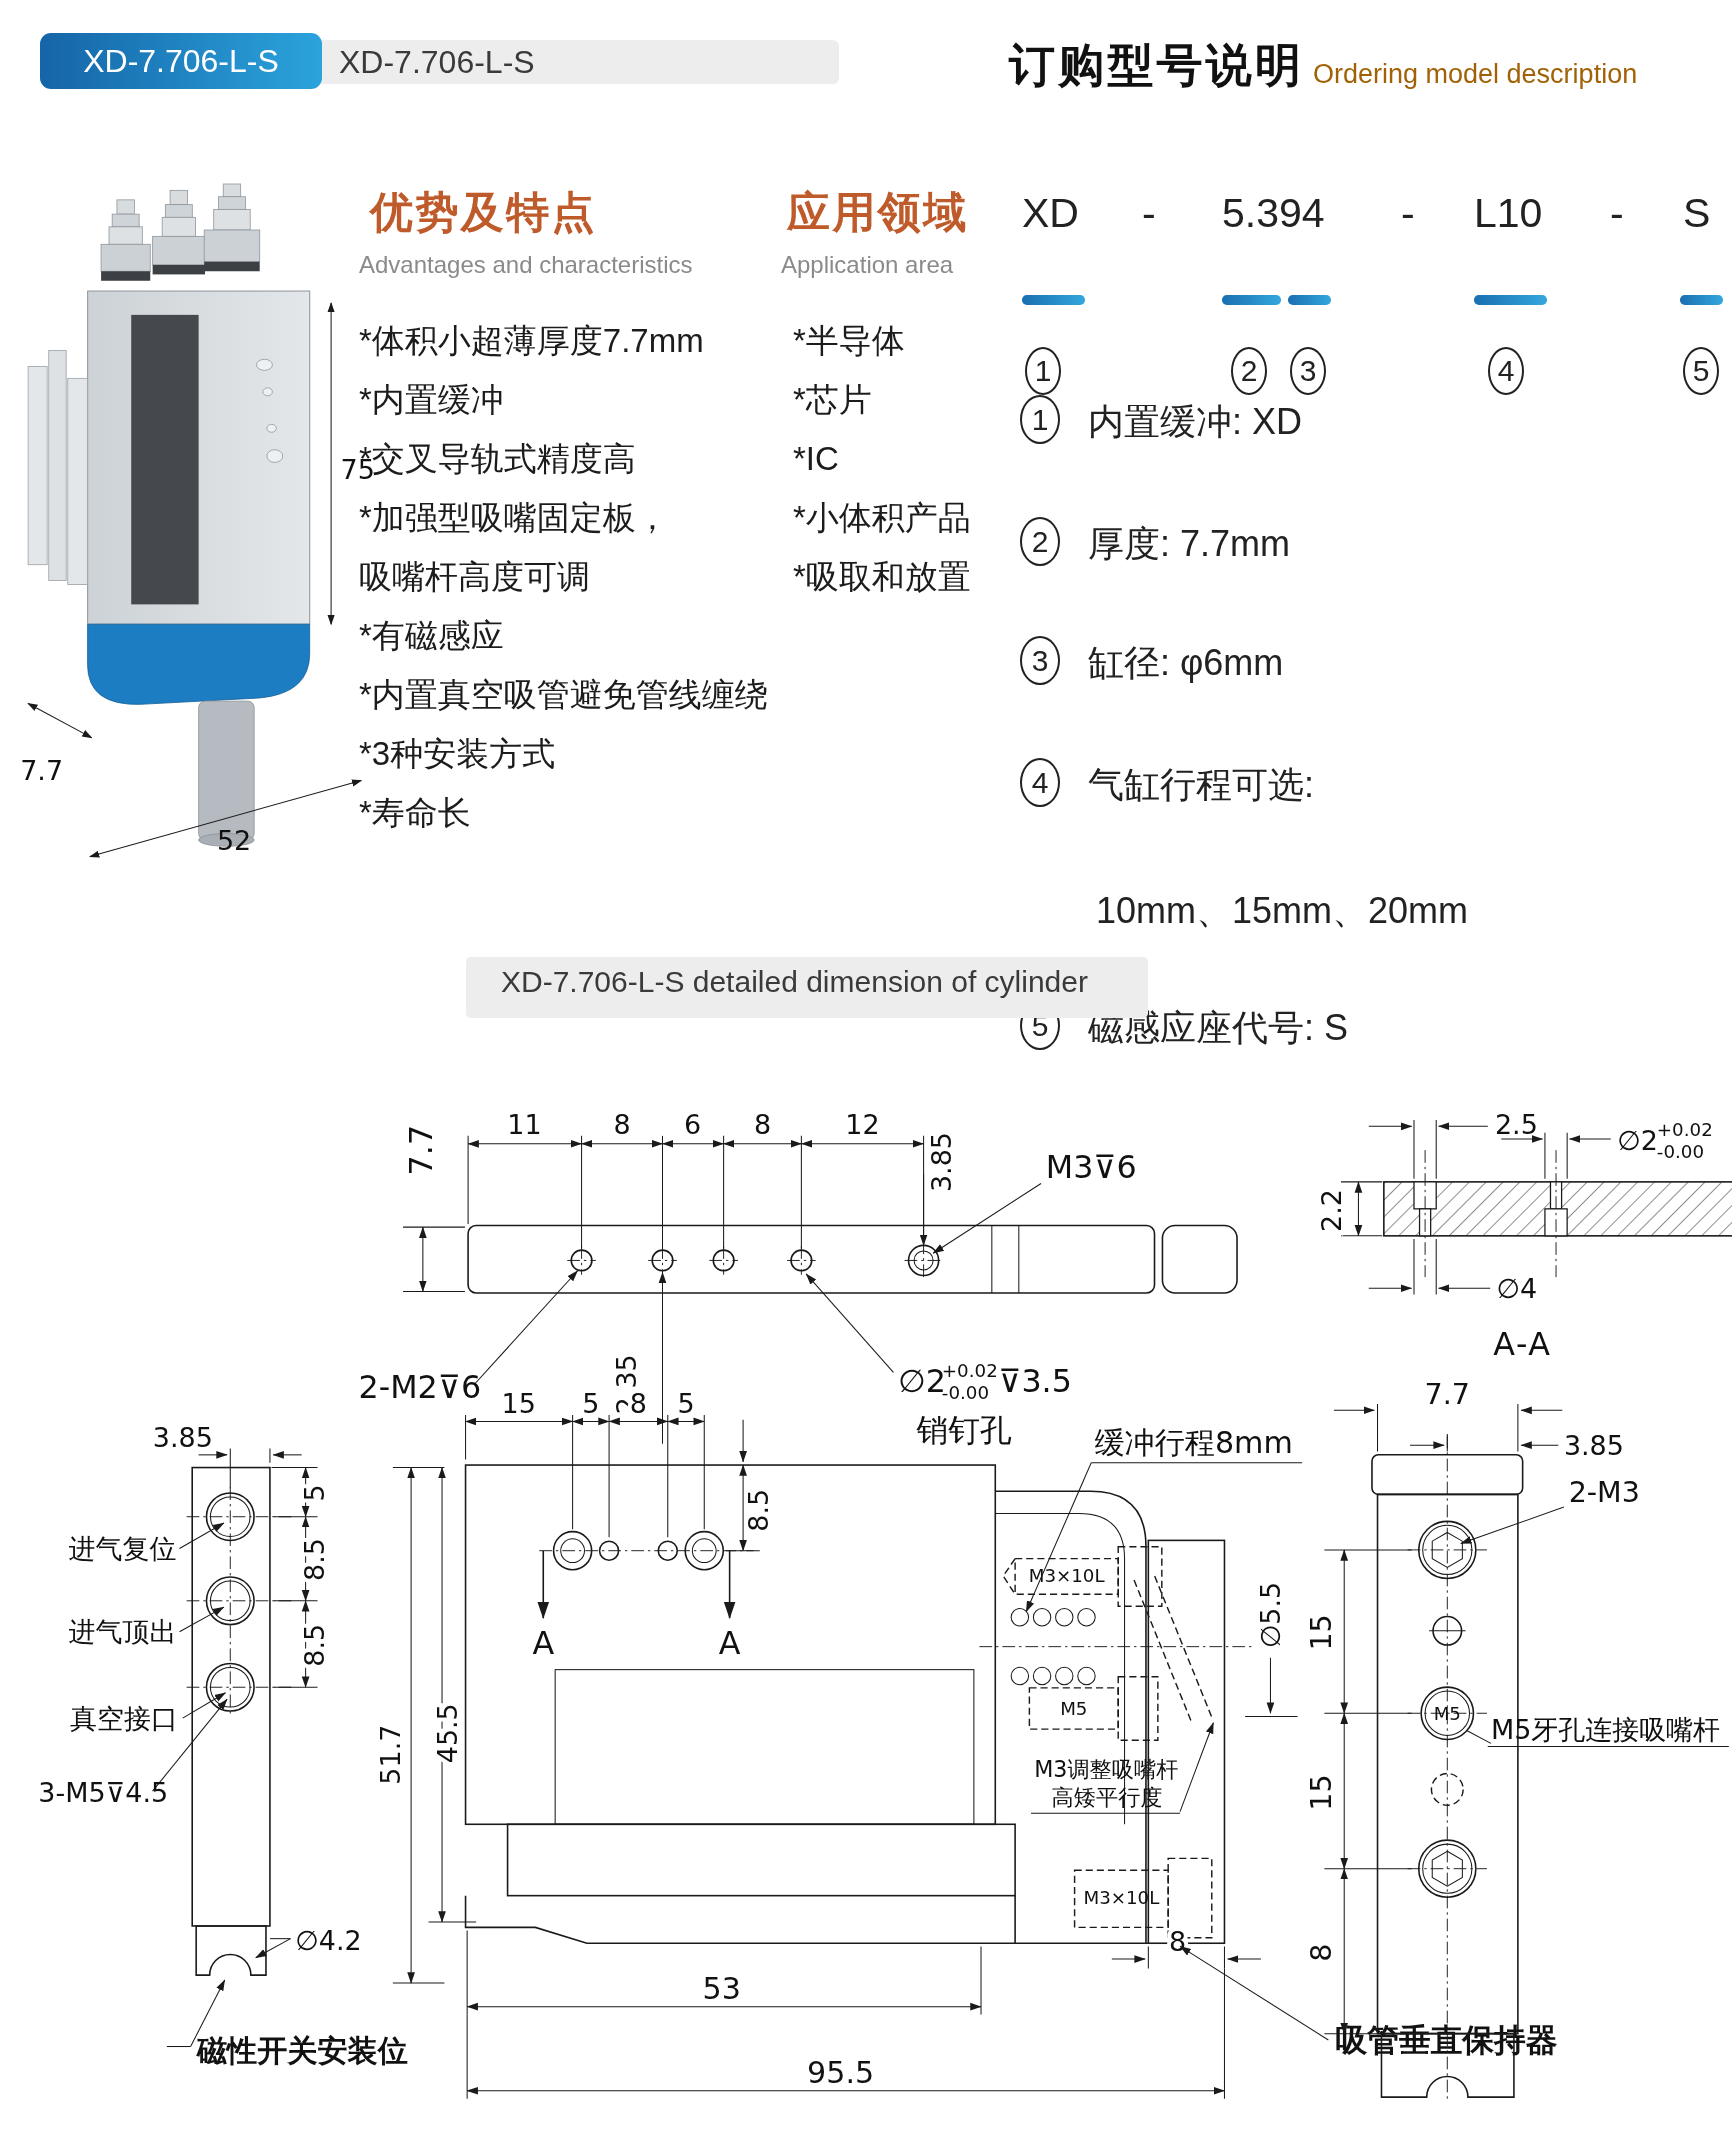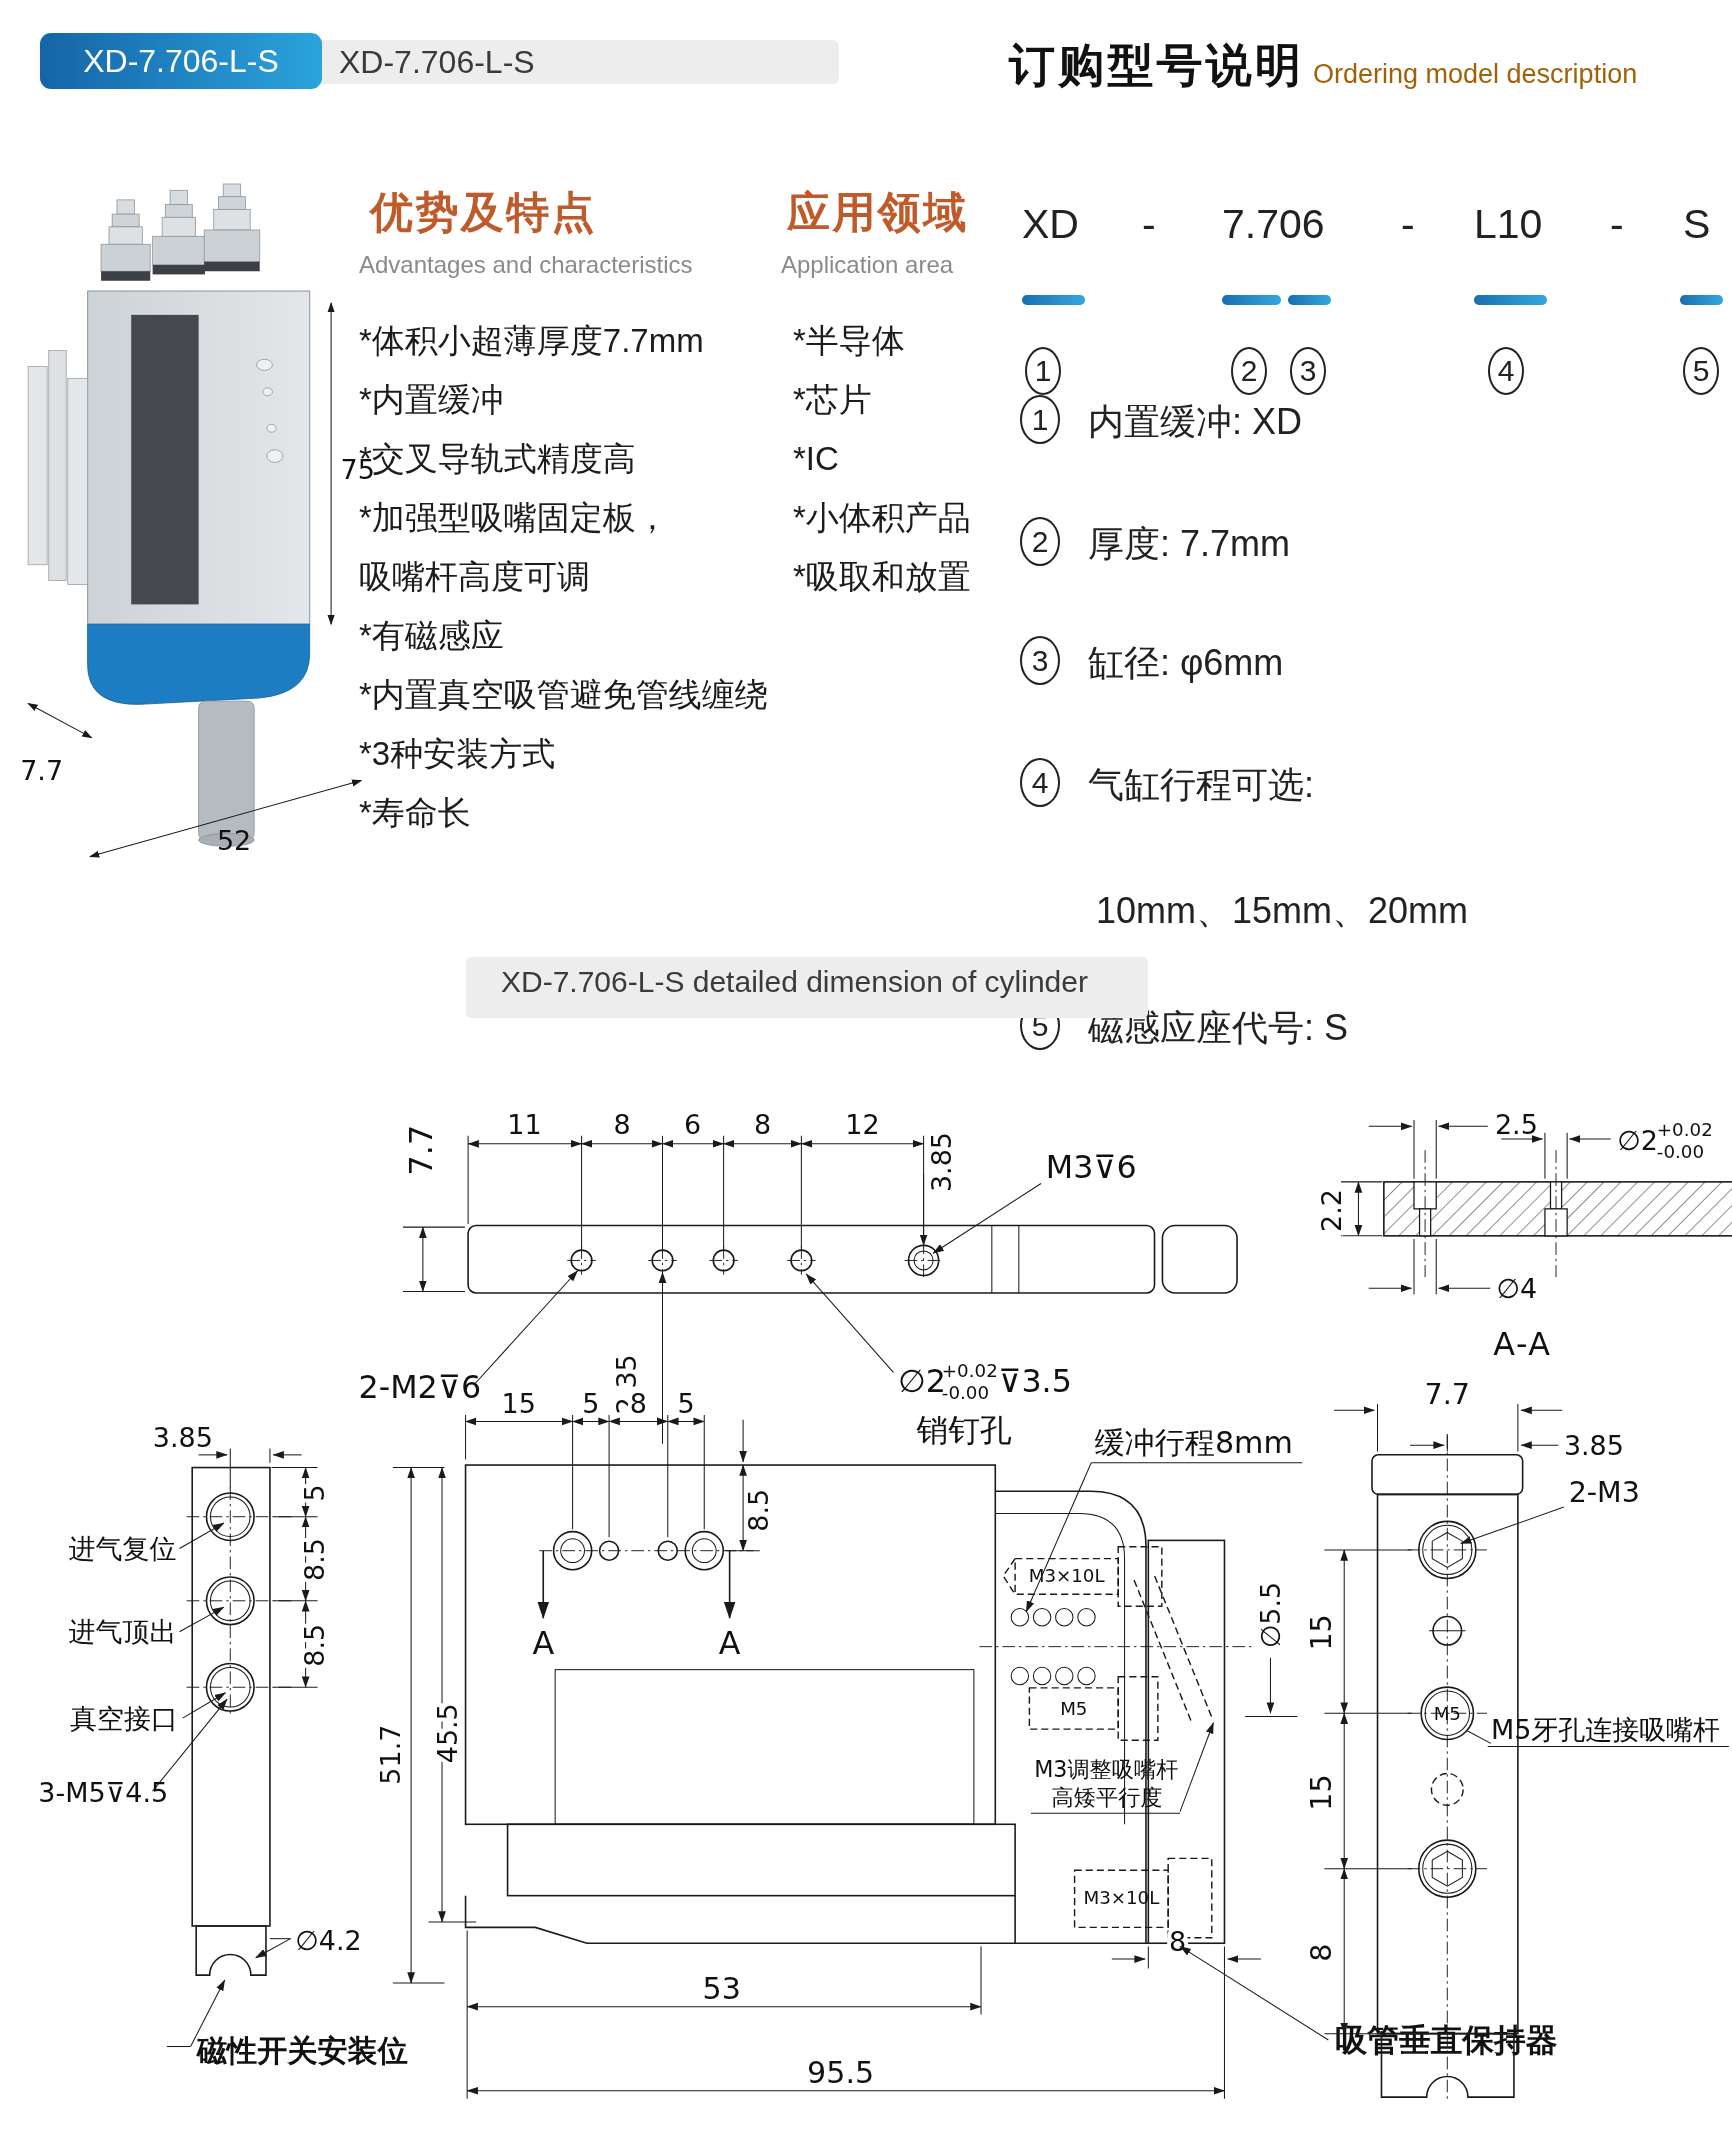--- a/index.html
+++ b/index.html
@@ -12,21 +12,21 @@
   .badge-blue{left:40px;top:33px;width:282px;height:56px;border-radius:11px;
               background:linear-gradient(90deg,#1565a8,#2ba3dc);color:#fff;font-size:32px;
               line-height:56px;text-align:center;}
   .title-cn{left:1009px;top:35px;font-size:46px;font-weight:bold;color:#111;letter-spacing:3.2px;}
   .title-en{left:1313px;top:59px;font-size:27px;color:#a16207;}
   
   .h-orange{font-size:43px;font-weight:bold;color:#bf5b2b;letter-spacing:2.4px;}
   .h-sub{font-size:24px;color:#8a8a8a;}
   .blist{font-size:33px;line-height:59px;color:#1c1c1c;}
   
-  .code{font-size:41px;color:#222;margin-top:11px;}
+  .code{font-size:41px;color:#222;}
   .ubar{height:10.3px;border-radius:4.8px;background:linear-gradient(90deg,#1a6fb0,#34a7de);}
   .cnum{width:36px;height:48px;border:2.4px solid #222;border-radius:50%;font-size:30px;color:#222;
         display:flex;align-items:center;justify-content:center;box-sizing:border-box;}
   .cnum-s{width:40px;height:49px;border:2.4px solid #222;border-radius:50%;font-size:30px;color:#222;
         display:flex;align-items:center;justify-content:center;box-sizing:border-box;}
   .note-t{font-size:36px;color:#222;}
   
   .s2-gray{left:466px;top:957px;width:682px;height:61px;background:#ededed;border-radius:4.8px;
            font-size:30px;line-height:49px;color:#3a3a3a;padding-left:35px;box-sizing:border-box;}
   .s2-blue{left:40px;top:952px;width:441px;height:57px;border-radius:11px;
@@ -133,21 +133,21 @@
     <div>*半导体</div>
     <div>*芯片</div>
     <div>*IC</div>
     <div>*小体积产品</div>
     <div>*吸取和放置</div>
   </div>
 
   <div>
     <span class="abs code" style="left:1022px;top:190px">XD</span>
     <span class="abs code" style="left:1142px;top:190px">-</span>
-    <span class="abs code" style="left:1222px;top:190px">7.706</span>
+    <span class="abs code" style="left:1222px;top:190px">5.394</span>
     <span class="abs code" style="left:1401px;top:190px">-</span>
     <span class="abs code" style="left:1474px;top:190px">L10</span>
     <span class="abs code" style="left:1610px;top:190px">-</span>
     <span class="abs code" style="left:1683px;top:190px">S</span>
     <div class="abs ubar" style="left:1022px;top:295px;width:63px"></div>
     <div class="abs ubar" style="left:1222px;top:295px;width:59px"></div>
     <div class="abs ubar" style="left:1288px;top:295px;width:43px"></div>
     <div class="abs ubar" style="left:1474px;top:295px;width:73px"></div>
     <div class="abs ubar" style="left:1680px;top:295px;width:43px"></div>
     <div class="abs cnum" style="left:1025px;top:347px">1</div>

